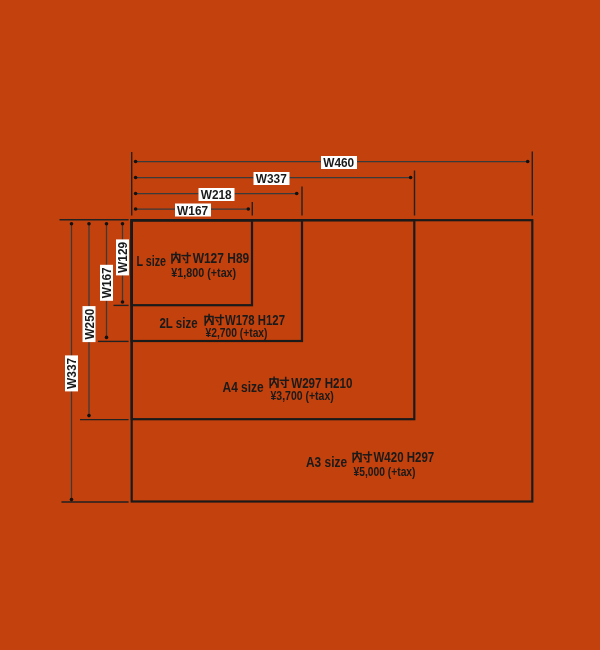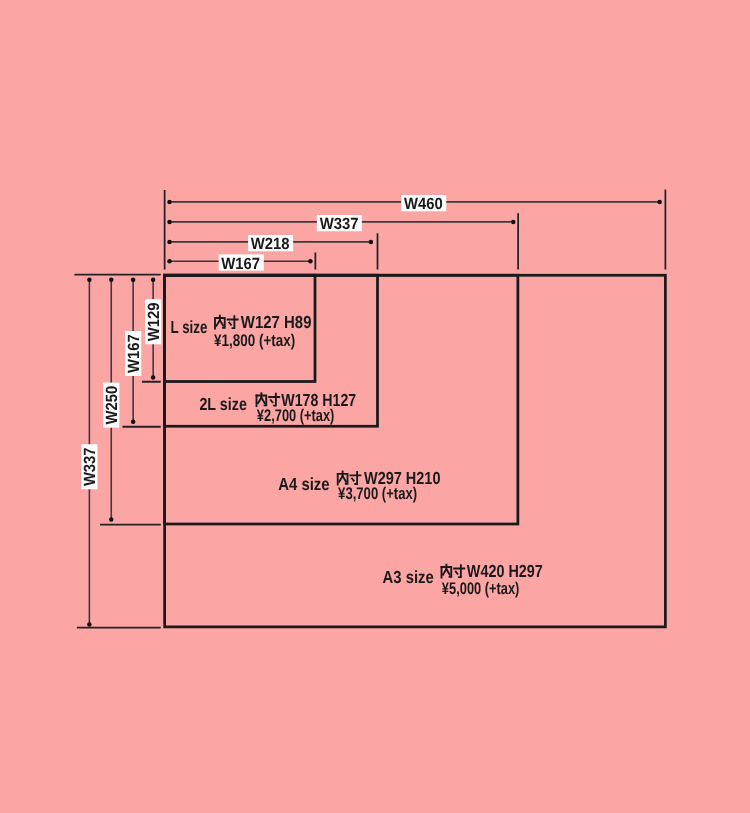--- a/index.html
+++ b/index.html
@@ -1,16 +1,16 @@
 <!DOCTYPE html>
 <html><head>
 <meta charset="utf-8">
 <style>
   html,body{margin:0;padding:0;background:#fff;}
-  .wrap{width:600px;height:650px;position:relative;background:#fca5a5;overflow:hidden;}
+  .wrap{width:600px;height:650px;position:relative;background:#c2410c;overflow:hidden;}
   svg{position:absolute;top:0;left:0;}
   text{font-family:"Liberation Sans",sans-serif;fill:#1a1a1a;}
 </style>
 </head>
 <body>
 <div class="wrap">
 <svg width="600" height="650" viewBox="0 0 600 650" style="filter:blur(0.4px)">
 <defs>
 
   <g id="uchisun" fill="none" stroke="#1a1a1a" stroke-width="1.5" stroke-linecap="square">

